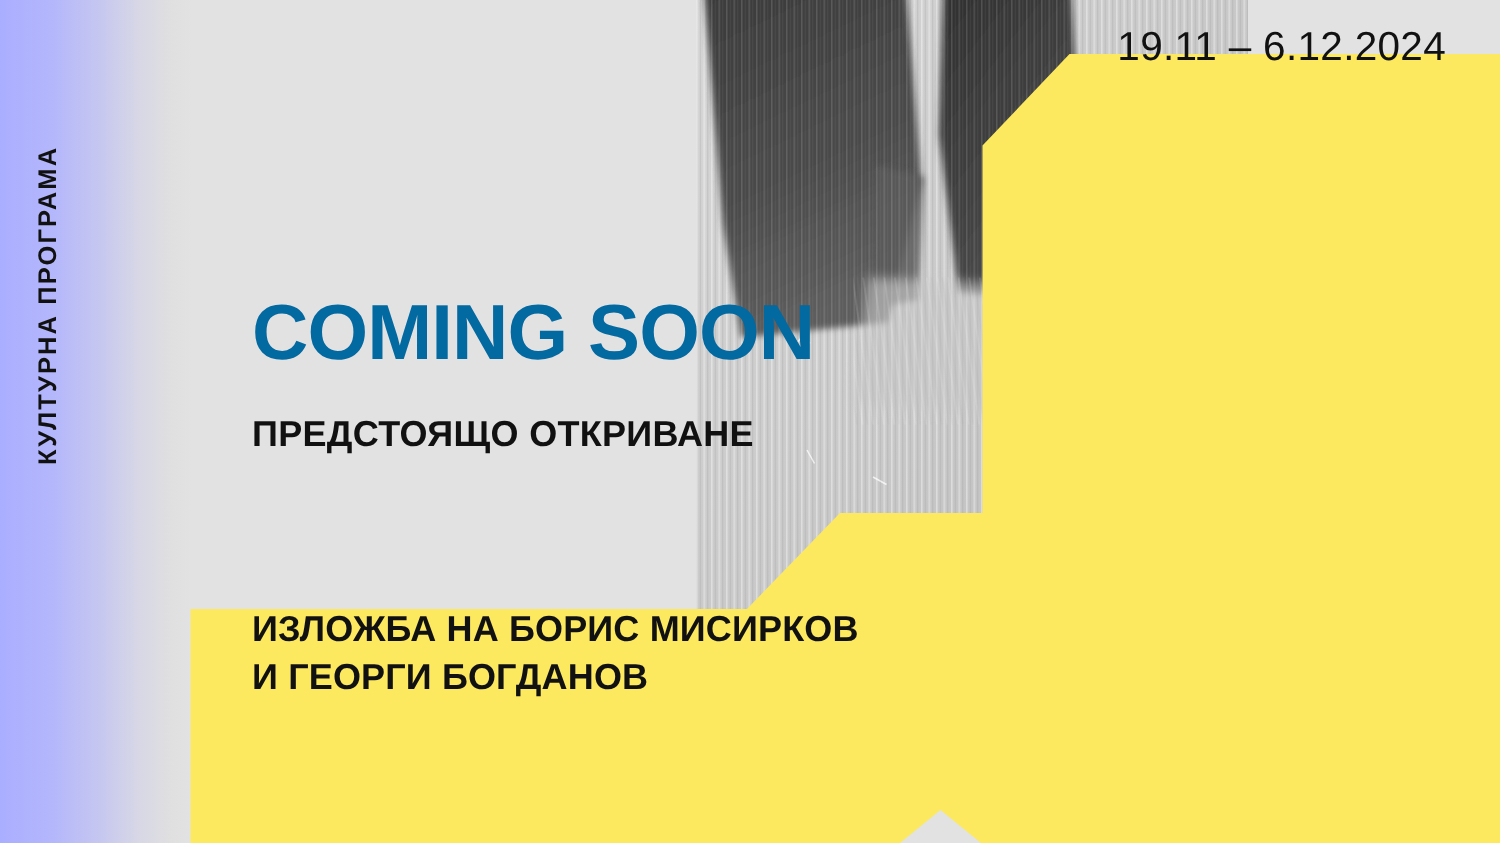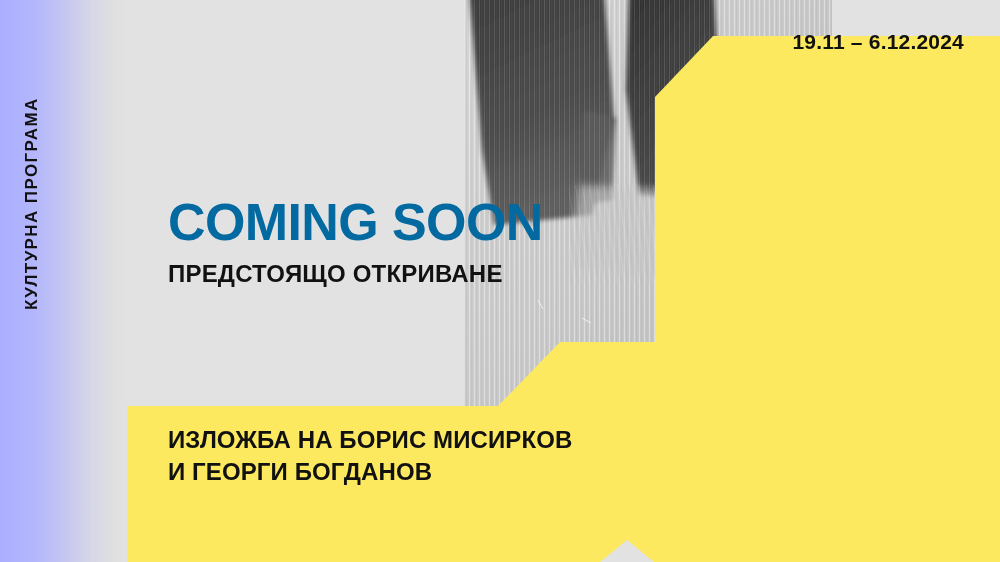--- a/index.html
+++ b/index.html
@@ -47,38 +47,38 @@
   }
   .yellow-shape svg { display:block; width:1000px; height:562px; }
 
   
   .venue {
     position:absolute; left:38px; top:30px;
     font-size:16.5px; font-weight:700; line-height:1.38;
     letter-spacing:0.5px; color:#111; z-index:7; white-space:pre-line;
   }
   .dates {
-    position:absolute; right:36px; top:30px;
-    font-size:21px; font-weight:700; letter-spacing:0.2px;
+    position:absolute; right:36px; top:16px;
+    font-size:27px; font-weight:400; letter-spacing:0.2px;
     color:#111; z-index:7; white-space:nowrap;
   }
   .headline {
     position:absolute; left:168px; top:196px; z-index:7;
   }
   .headline .h-en {
     font-size:52px; font-weight:700; letter-spacing:-0.6px;
     color:#0369a1; line-height:1.02; white-space:nowrap;
   }
   .headline .h-bg {
-    margin-top:12px;
+    margin-top:28px;
     font-size:24px; font-weight:700; letter-spacing:0.2px;
     color:#111; line-height:1.05; white-space:nowrap;
   }
   .exhibition-title {
-    position:absolute; left:168px; top:424px; z-index:7;
+    position:absolute; left:168px; top:404px; z-index:7;
     font-size:24px; font-weight:700; line-height:1.32;
     letter-spacing:0.1px; color:#111; white-space:pre-line;
   }
 
   
   .logo-col {
     position:absolute; right:0; top:0; width:100px; height:562px; z-index:8;
   }
 
   .logo-steni-wrap { position:absolute; left:908px; top:178px; z-index:9; }

